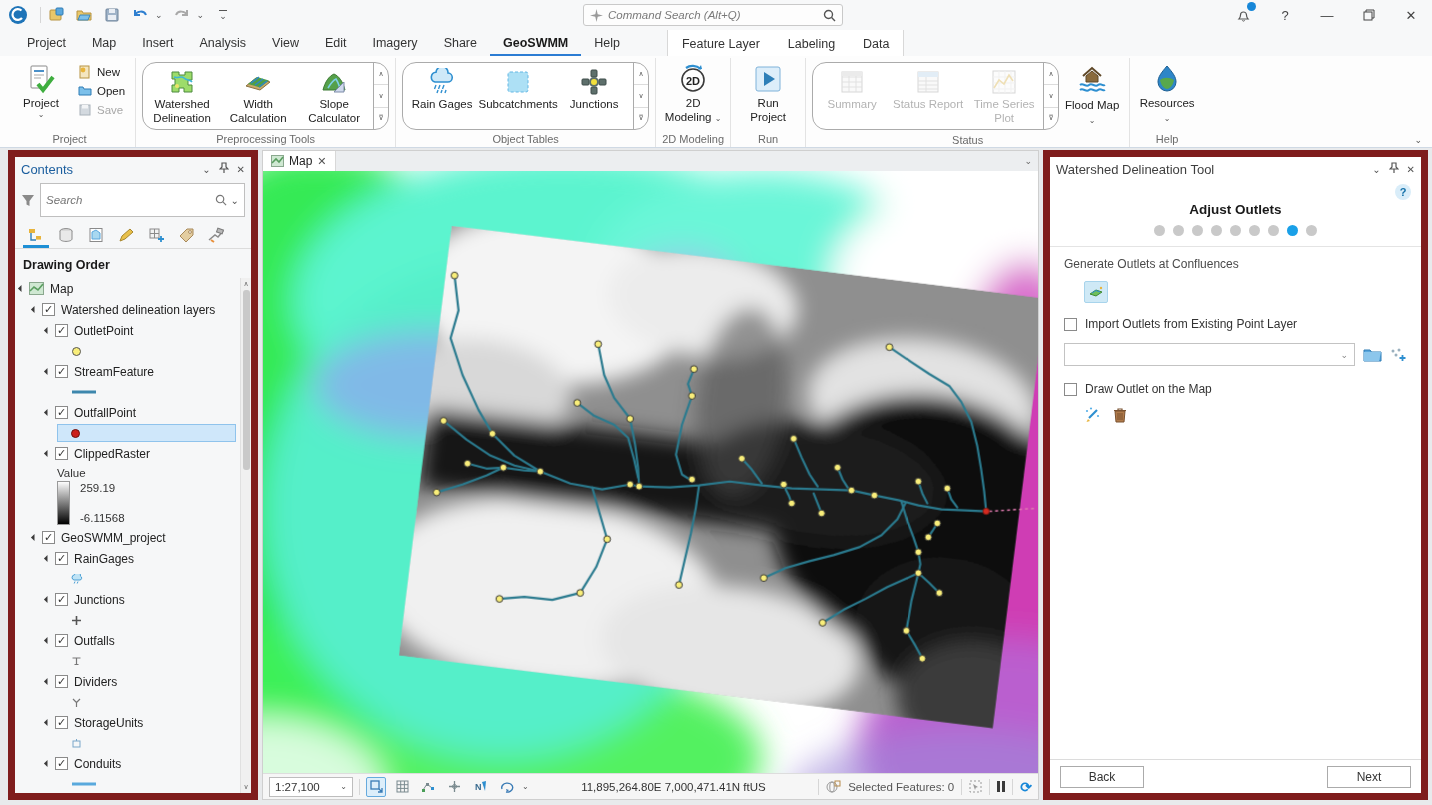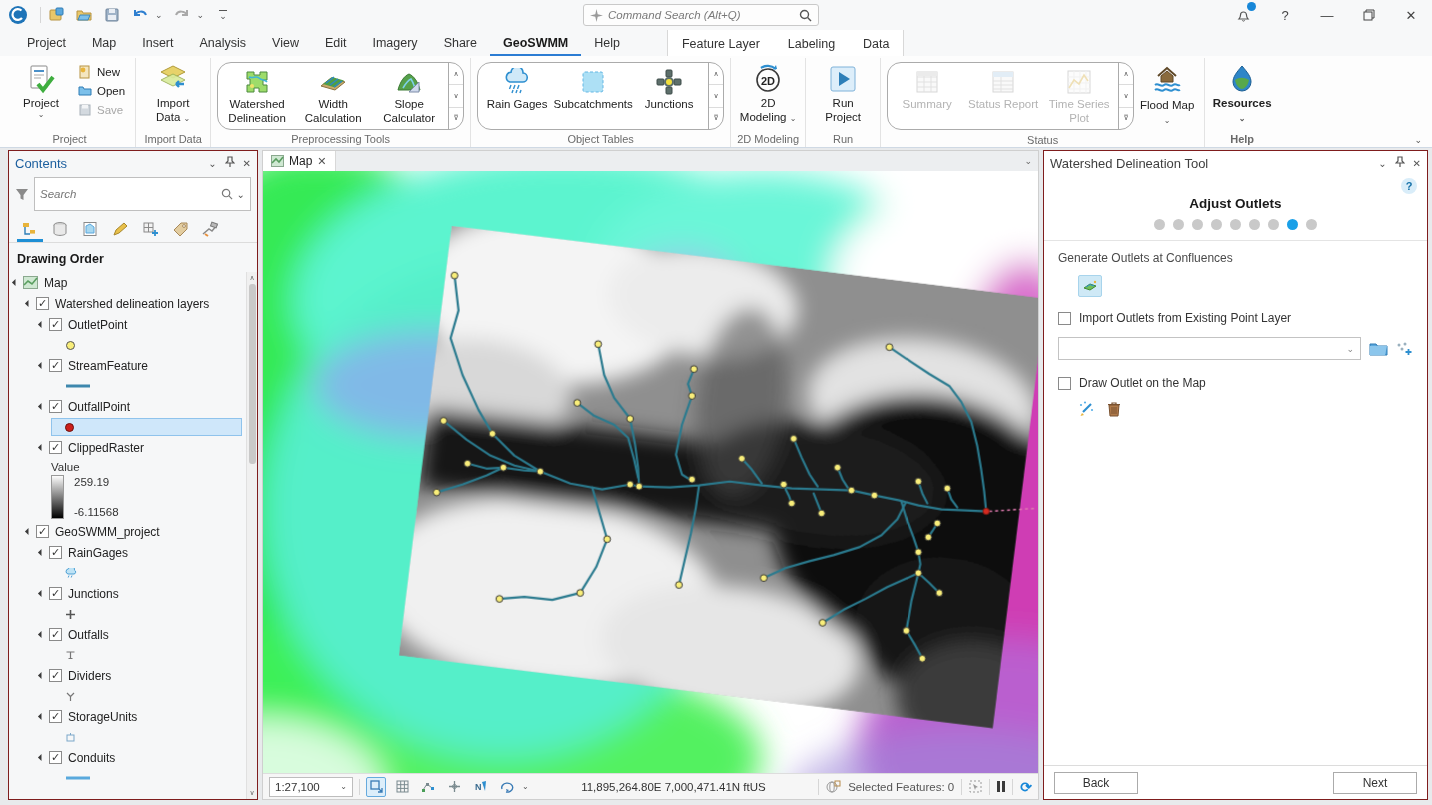--- a/index.html
+++ b/index.html
@@ -6,21 +6,21 @@
   html,body { width:1432px; height:805px; font-family:"Liberation Sans",sans-serif; font-size:12px; color:#222; background:#e8eaec; overflow:hidden; }
   .app { position:relative; width:1432px; height:805px; background:#e8eaec; }
 
   
   .titlebar { height:30px; background:#f7f8f9; display:flex; align-items:center; padding:0 6px; position:relative; }
   .appicon { width:20px; height:20px; border-radius:4px; margin:0 6px 0 2px; }
   .tb-sep { width:1px; height:16px; background:#d6d6d6; margin:0 6px; }
   .qat { display:flex; align-items:center; gap:10px; }
   .qat .ic { width:18px; height:18px; display:inline-flex; align-items:center; justify-content:center; cursor:default; }
   .chev { font-size:9px; color:#555; margin-left:-4px; }
-  .searchbox { position:absolute; left:583px; top:4px; width:236px; height:22px; background:#fdfdfd; border:1px solid #c9c9c9; border-radius:3px; display:flex; align-items:center; padding:0 6px; gap:5px; }
+  .searchbox { position:absolute; left:583px; top:4px; width:260px; height:22px; background:#fdfdfd; border:1px solid #c9c9c9; border-radius:3px; display:flex; align-items:center; padding:0 6px; gap:5px; }
   .searchbox input { flex:1; border:none; outline:none; background:transparent; font-style:italic; color:#7a7a7a; font-size:11.5px; font-family:inherit; }
   .searchbox input::placeholder { font-style:italic; color:#7a7a7a; }
   .winctl { position:absolute; right:0; top:0; height:30px; display:flex; align-items:center; }
   .winctl .wc { width:42px; height:30px; display:flex; align-items:center; justify-content:center; color:#444; font-size:13px; }
   .bell { position:relative; width:36px; display:flex; justify-content:center; }
   .bell .dot { position:absolute; top:2px; right:8px; width:9px; height:9px; border-radius:50%; background:#1787d8; }
 
   
   .menubar { height:26px; display:flex; align-items:flex-end; padding:0 0 0 14px; background:#f7f8f9; }
   .menu-item { padding:4px 13px 6px; color:#333; font-size:12.5px; cursor:default; }
@@ -45,21 +45,21 @@
   .gal-item .blabel { margin-top:2px; text-align:center; font-size:11.5px; color:#222; line-height:1.2; }
   .gal-item.disabled .blabel { color:#b3b3b3; }
   .gal-item.disabled svg { opacity:.4; }
   .scrollstrip { width:15px; border-left:1px solid #ababab; display:flex; flex-direction:column; }
   .scrollstrip span { flex:1; display:flex; align-items:center; justify-content:center; font-size:7px; color:#555; border-bottom:1px solid #dcdcdc; }
   .scrollstrip span:last-child { border-bottom:none; }
   .ribbon-collapse { position:absolute; right:10px; bottom:2px; font-size:9px; color:#555; }
 
   
   .main { position:absolute; top:148px; left:0; right:0; bottom:0; background:#e8eaec; }
-  .panel { position:absolute; background:#fff; border:1px solid #7f1d1d; }
+  .panel { position:absolute; background:#fff; border:7px solid #7f1d1d; }
 
   
   .contents-panel { left:8px; top:2px; width:250px; bottom:5px; display:flex; flex-direction:column; background:#f6f7f8; }
   .panel-hdr { height:24px; display:flex; align-items:center; padding:0 6px; gap:8px; }
   .panel-hdr .ttl { flex:1; font-size:13px; }
   .contents-panel .ttl { color:#1b5e9e; }
   .hdr-ic { color:#555; font-size:10px; }
   .search-row { display:flex; align-items:center; padding:2px 6px 4px; gap:5px; }
   .searchfield { flex:1; height:28px; border:1px solid #bfbfbf; background:#fff; display:flex; align-items:center; padding:16px 5px; gap:4px; }
   .searchfield input { flex:1; border:none; outline:none; font-style:italic; color:#777; font-size:11.5px; background:transparent; font-family:inherit; }
@@ -256,33 +256,20 @@
                 <rect x="2" y="2" width="10" height="10" fill="#d3d9df" stroke="#a9b2ba"></rect>
                 <rect x="4" y="2" width="6" height="3.5" fill="#f2f4f6"></rect>
               </svg>
               <span>Save</span>
             </div>
         </div>
       </div>
       <div class="rb-label">Project</div>
     </div>
 
-    <div class="rb-group">
-      <div class="rb-body">
-        <div class="bigbtn">
-          <svg width="30" height="30" viewBox="0 0 30 30">
-              <path d="M15 2l12 6-12 6L3 8z" fill="#e7d26a" stroke="#b09a3a"></path>
-              <path d="M15 10l12 6-12 6L3 16z" fill="#d9ec9c" stroke="#9cb258" opacity=".9"></path>
-              <path d="M26 20h-8m0 0l3-3m-3 3l3 3" stroke="#2e8fd0" stroke-width="2.4" fill="none"></path>
-            </svg>
-          <span class="blabel"><span>Import Data</span> <span class="bchev">⌄</span></span>
-        </div>
-      </div>
-      <div class="rb-label">Import Data</div>
-    </div>
 
     <div class="rb-group">
       <div class="rb-body">
         <div class="gallery">
           <div class="gal-items">
             <div class="gal-item">
               <svg width="28" height="28" viewBox="0 0 28 28">
                   <path d="M4 4h7v3h6V4h7v8h-4v5h4v7h-8v-4h-5v4H4v-7h3v-6H4z" fill="#9ddc6a" stroke="#4c8a3f"></path>
                   <path d="M6 9c4 2 7-2 10 1s6 1 8 4" stroke="#3fb6d8" stroke-width="1.6" fill="none"></path>
                   <circle cx="9" cy="18" r="2" fill="#efe26a"></circle>
@@ -453,21 +440,21 @@
                 <path d="M3 19c3-2.5 6 2.5 9 0s6 2.5 9 0 5 1.5 7 0"></path>
                 <path d="M3 24c3-2.5 6 2.5 9 0s6 2.5 9 0 5 1.5 7 0"></path>
               </g>
             </svg>
           <span class="blabel"><span>Flood Map</span> <span class="bchev">⌄</span></span>
         </div>
       </div>
       <div class="rb-label">Status</div>
     </div>
 
-    <div class="rb-group" style="border-right:none;font-weight:bold;">
+    <div class="rb-group" style="border-right:none;">
       <div class="rb-body">
         <div class="bigbtn">
           <svg width="30" height="30" viewBox="0 0 30 30">
               <path d="M15 2c6 7 9 11 9 16a9 9 0 0 1-18 0c0-5 3-9 9-16z" fill="#2e86c8" stroke="#1d5f93"></path>
               <path d="M8 16c4-3 9-3 14 0-1 6-5 9-7 9s-6-3-7-9z" fill="#58a84c"></path>
             </svg>
           <span class="blabel"><span>Resources</span><br><span class="bchev">⌄</span></span>
         </div>
       </div>
       <div class="rb-label">Help</div>

